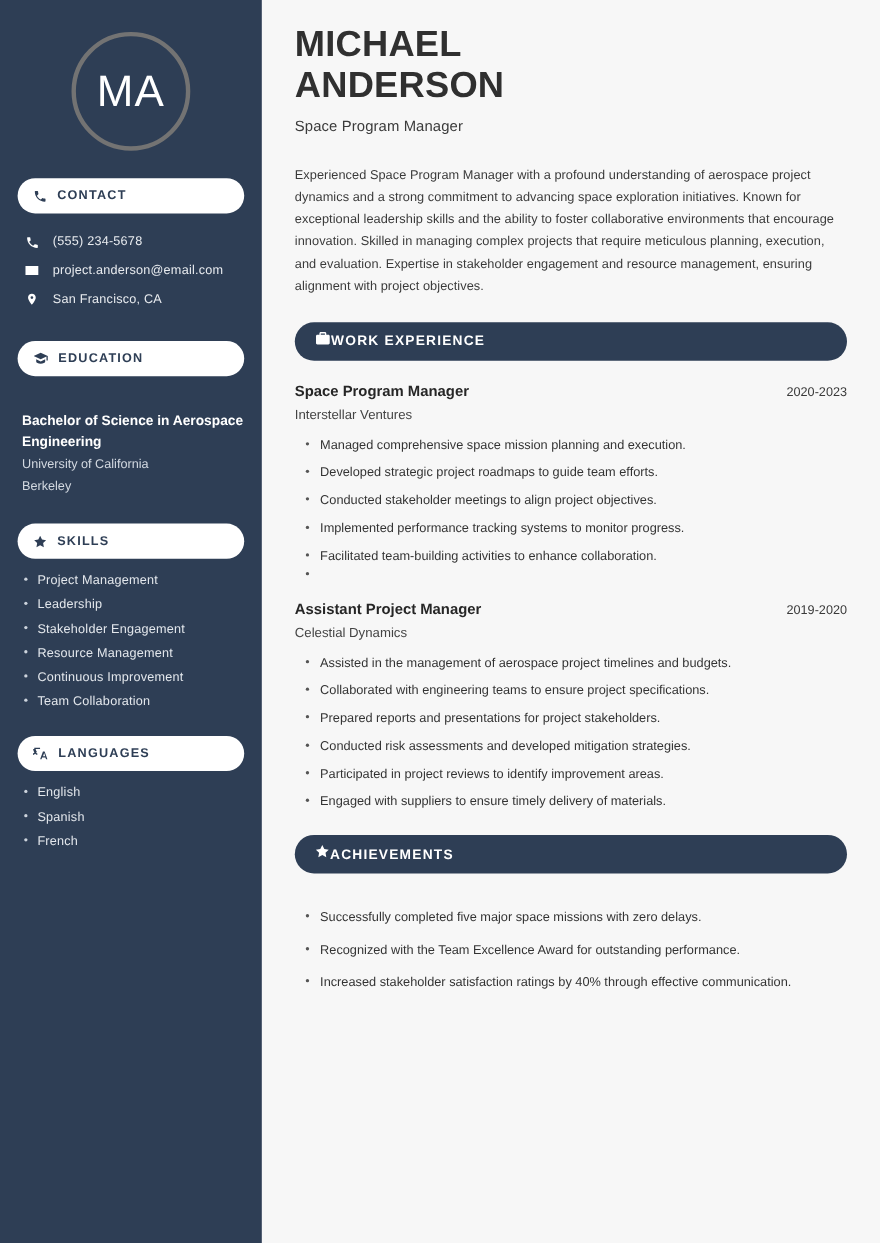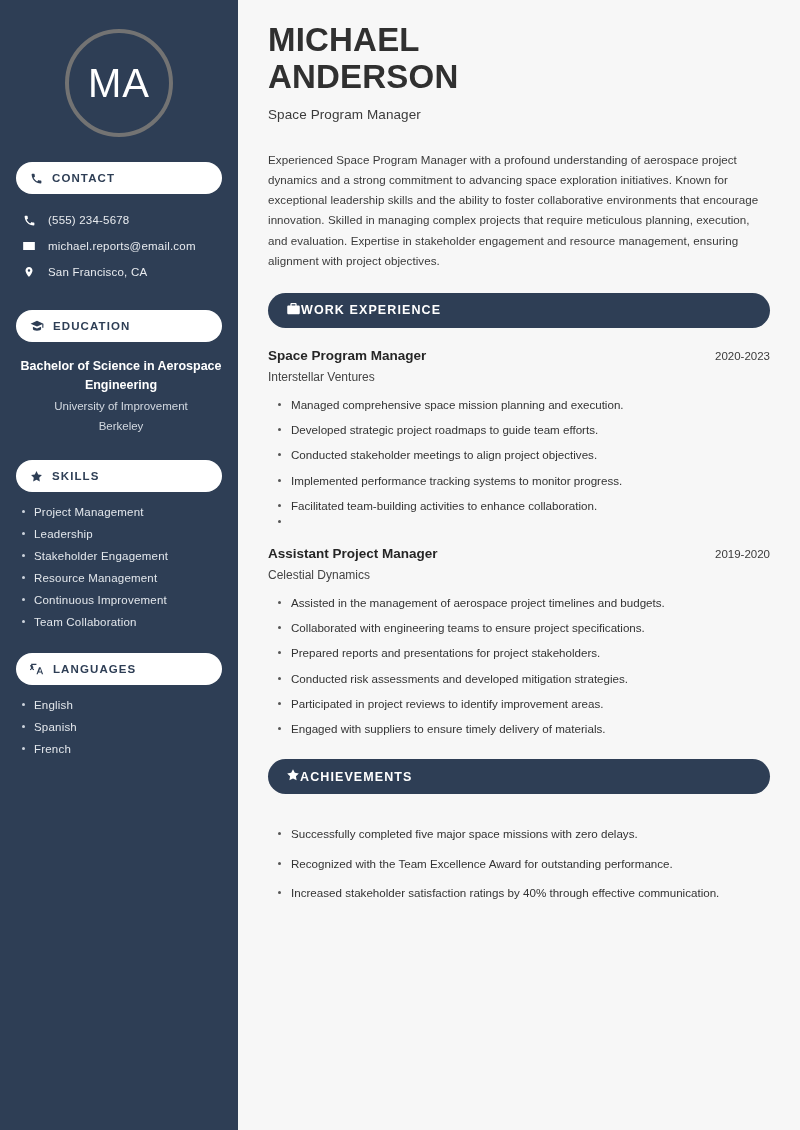--- a/index.html
+++ b/index.html
@@ -83,21 +83,21 @@
     color: #e8ebef;
     letter-spacing: 0.2px;
   }
   .contact-row .cicon {
     width: 14px;
     display: flex;
     justify-content: center;
     flex: none;
   }
 
-  .edu-block { margin-top: 15px; padding-left: 4px; text-align: center; }
+  .edu-block { margin-top: 31px; padding-left: 4px; }
   .edu-degree {
     font-size: 12.5px;
     font-weight: bold;
     color: #ffffff;
     line-height: 1.5;
   }
   .edu-school {
     font-size: 11.5px;
     color: #d3d9e1;
     line-height: 1.6;
@@ -248,21 +248,21 @@
         </span>
         <span class="ctext">(555) 234-5678</span>
       </div>
 
       <div class="contact-row">
         <span class="cicon">
           <svg width="14" height="14" viewBox="0 0 24 24" fill="#ffffff">
             <path d="M2 5h20v14H2V5zm10 8L3.2 6.6h17.6L12 13z"></path>
           </svg>
         </span>
-        <span class="ctext">michael.reports@email.com</span>
+        <span class="ctext">project.anderson@email.com</span>
       </div>
 
       <div class="contact-row">
         <span class="cicon">
           <svg width="12" height="14" viewBox="0 0 24 24" fill="#ffffff">
             <path d="M12 2C8.1 2 5 5.1 5 9c0 5.2 7 13 7 13s7-7.8 7-13c0-3.9-3.1-7-7-7zm0 9.5A2.5 2.5 0 1 1 12 6.5a2.5 2.5 0 0 1 0 5z"></path>
           </svg>
         </span>
         <span class="ctext">San Francisco, CA</span>
       </div>
@@ -272,21 +272,21 @@
       <span>
         <svg width="14" height="14" viewBox="0 0 24 24" fill="#2e3e55">
           <path d="M12 3 1 8l11 5 9-4.1V15h2V8L12 3zM5 13.2V17c0 1.7 3.1 3 7 3s7-1.3 7-3v-3.8l-7 3.2-7-3.2z"></path>
         </svg>
       </span>
       <span class="pill-label">EDUCATION</span>
     </div>
 
     <div class="edu-block">
       <div class="edu-degree">Bachelor of Science in Aerospace Engineering</div>
-      <div class="edu-school">University of Improvement</div>
+      <div class="edu-school">University of California</div>
       <div class="edu-school">Berkeley</div>
     </div>
 
     <div class="side-pill">
       <span>
         <svg width="13" height="13" viewBox="0 0 24 24" fill="#2e3e55">
           <path d="M12 2l3.1 6.3 6.9 1-5 4.9 1.2 6.9L12 17.8 5.8 21.1 7 14.2 2 9.3l6.9-1L12 2z"></path>
         </svg>
       </span>
       <span class="pill-label">SKILLS</span>

